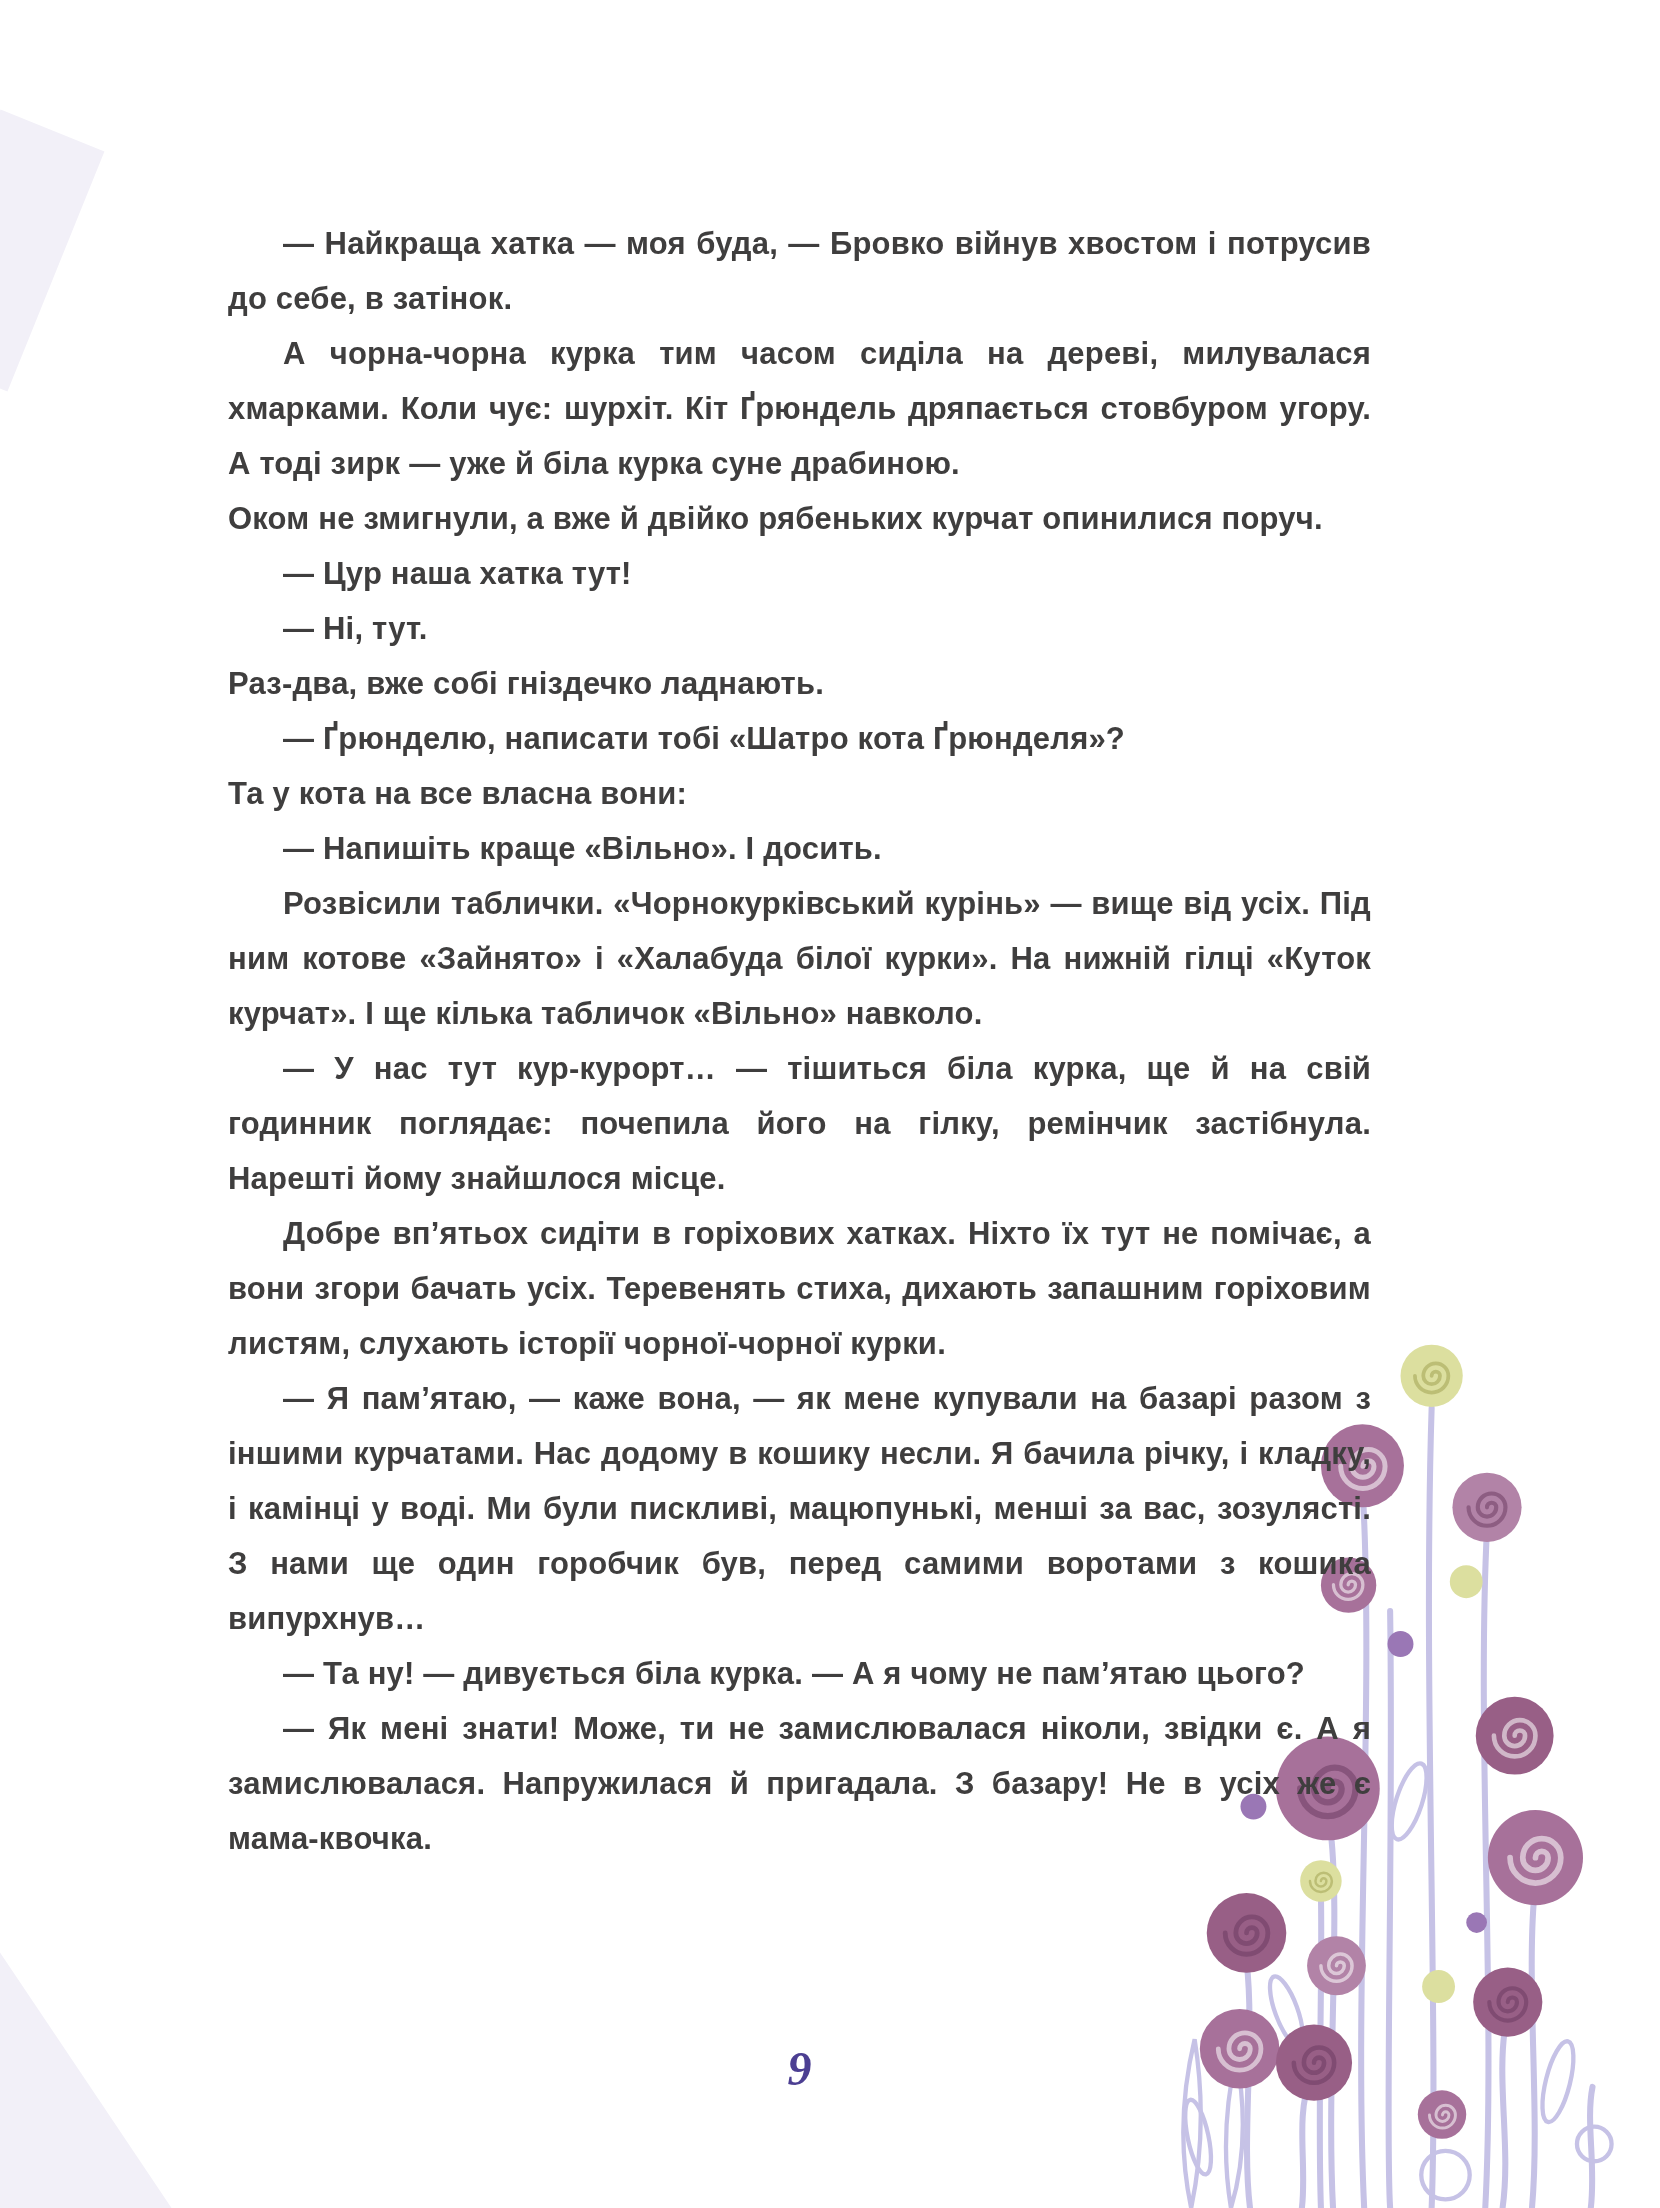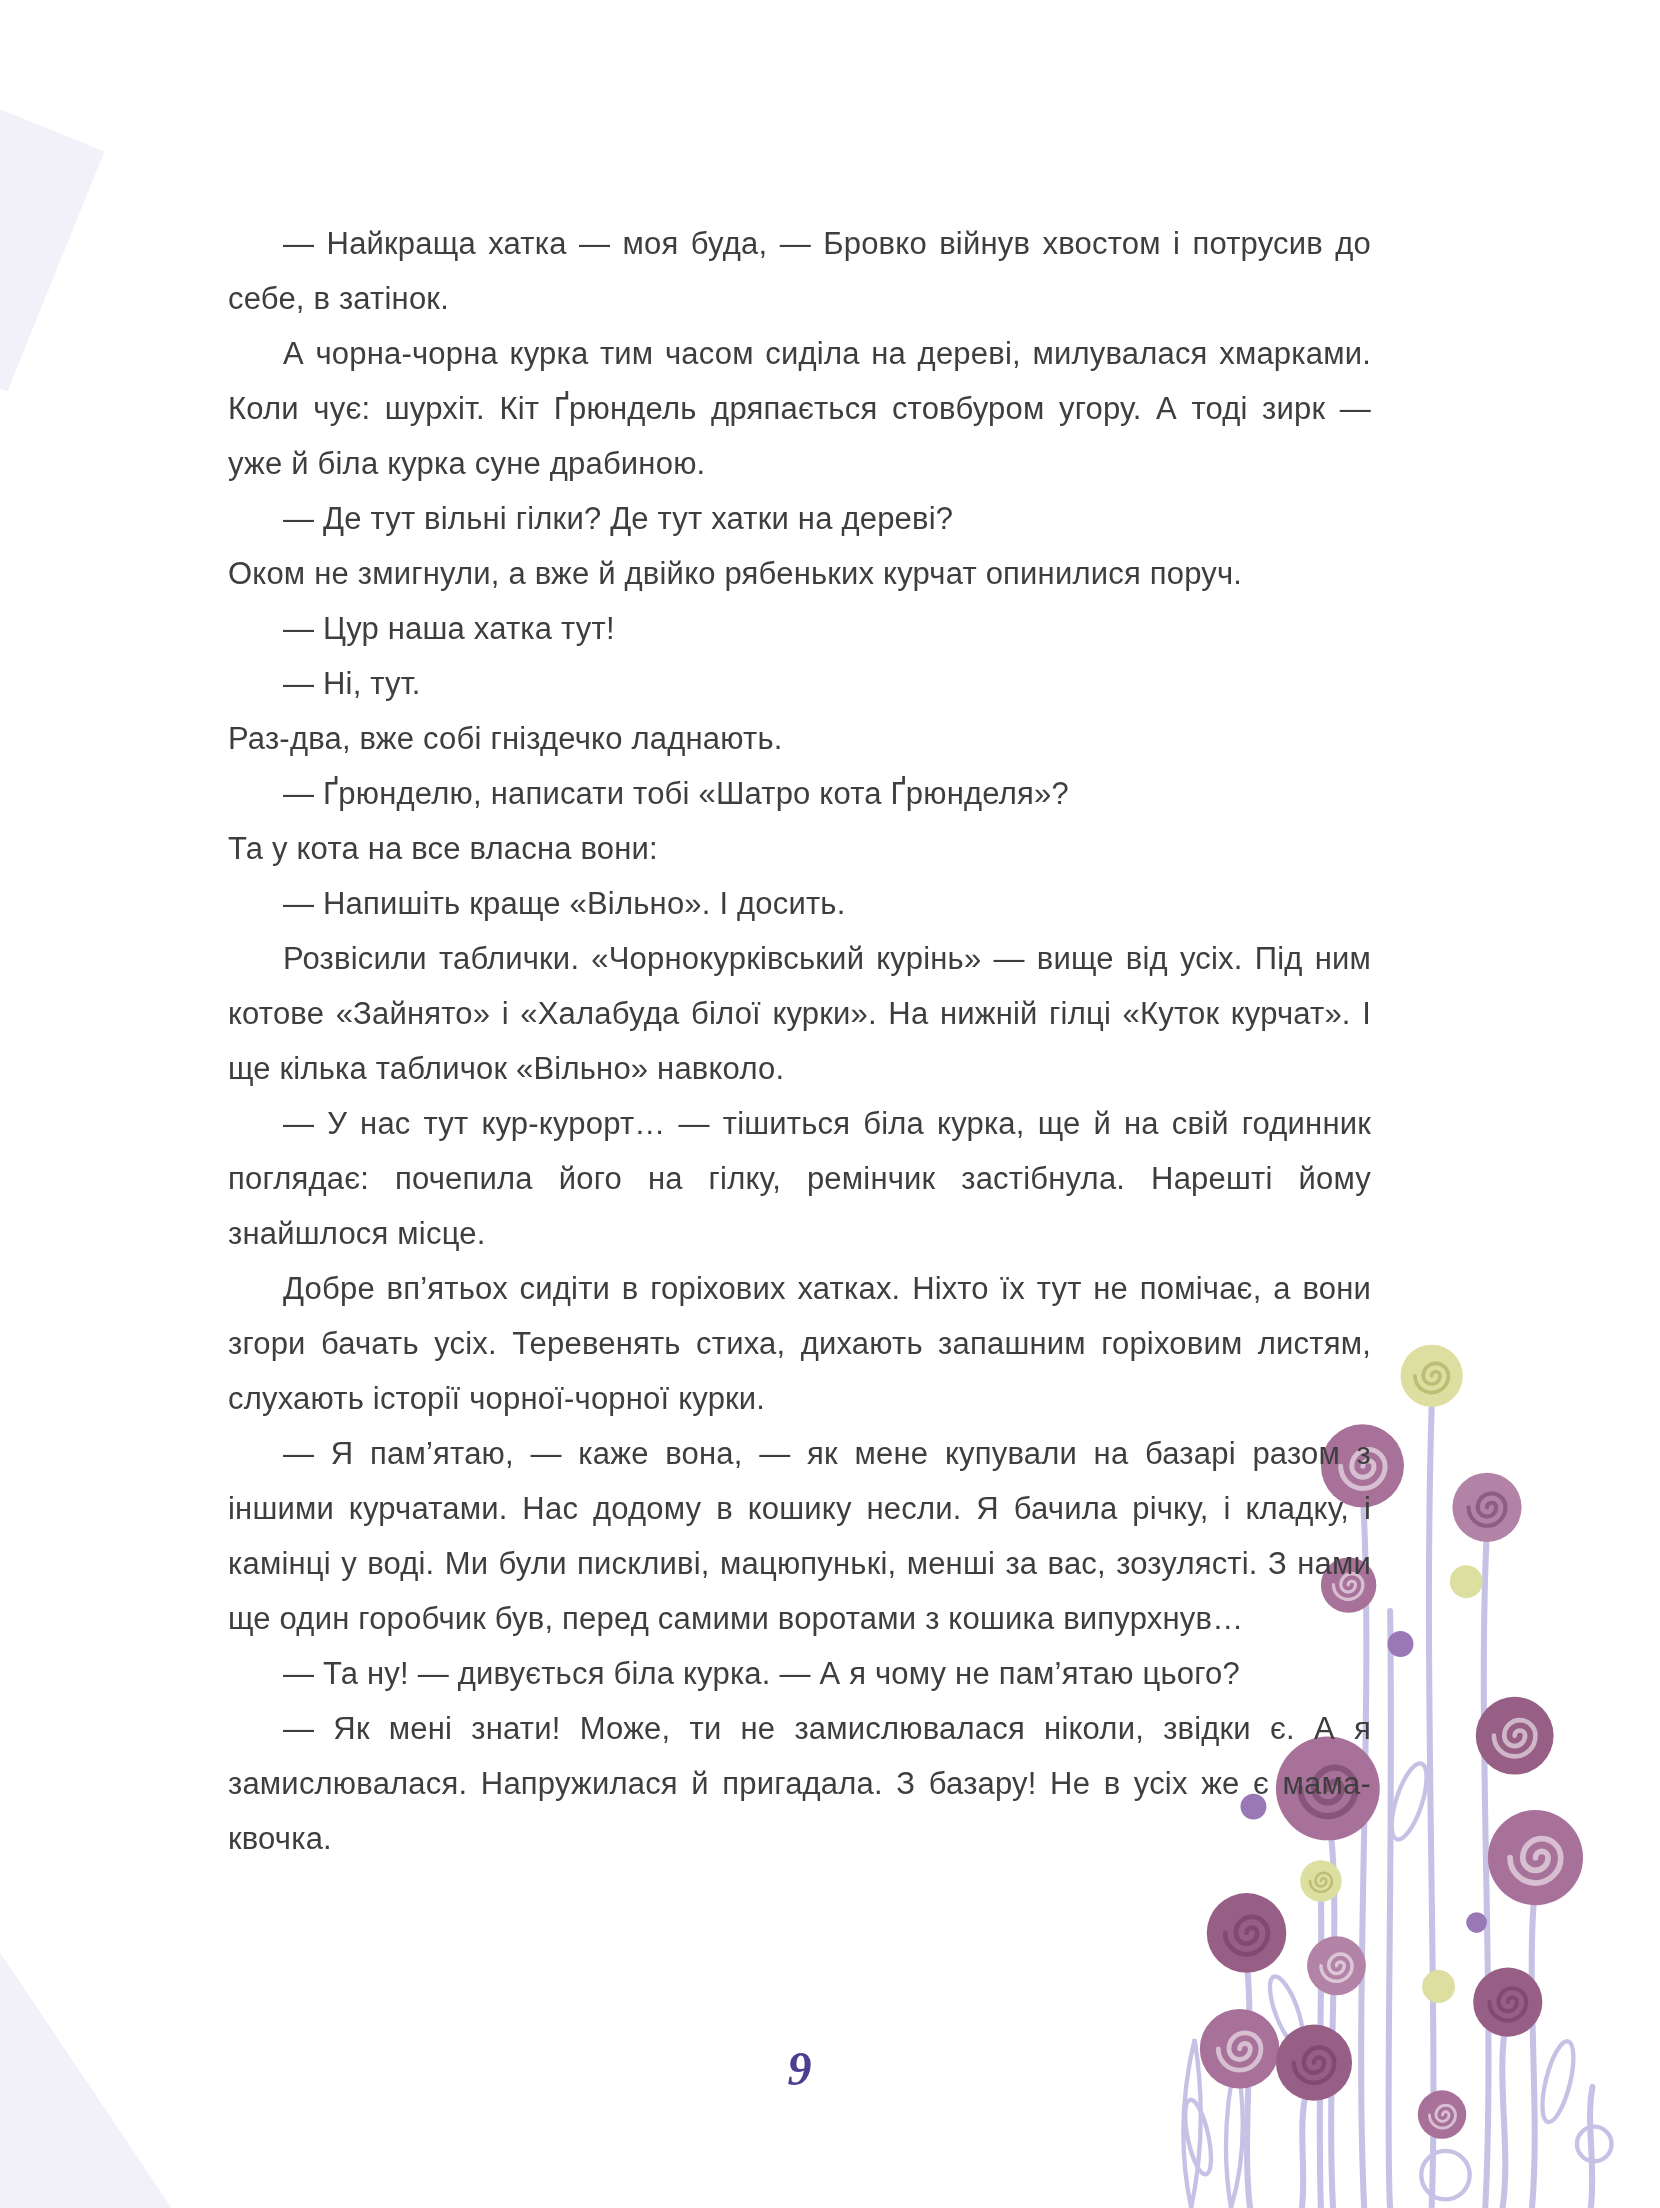--- a/index.html
+++ b/index.html
@@ -54,20 +54,21 @@
     left: 228px;
     top: 216px;
     width: 1143px;
   }
   .para {
     margin: 0;
     font-size: 31px;
     line-height: 55px;
     text-align: justify;
     letter-spacing: 0.2px;
+    font-weight: bold;
   }
   .para.indent {
     text-indent: 55px;
   }
 
   .page-number {
     position: absolute;
     left: 228px;
     top: 2041px;
     width: 1143px;
@@ -189,21 +190,20 @@
     <g>
       <circle cx="388" cy="700" r="12" fill="var(--accent-dot,#9a77b5)"></circle>
     </g>
   </g>
 </svg>
 
 <main class="text-block">
 
 <p class="para indent">— Найкраща хатка — моя буда, — Бровко війнув хвостом і потрусив до себе, в затінок.</p>
     <p class="para indent">А чорна-чорна курка тим часом сиділа на дереві, милувалася хмарками. Коли чує: шурхіт. Кіт Ґрюндель дряпається стовбуром угору. А тоді зирк — уже й біла курка суне драбиною.</p>
-    <p class="para indent">— Де тут вільні гілки? Де тут хатки на дереві?</p>
     <p class="para">Оком не змигнули, а вже й двійко рябеньких курчат опинилися поруч.</p>
     <p class="para indent">— Цур наша хатка тут!</p>
     <p class="para indent">— Ні, тут.</p>
     <p class="para">Раз-два, вже собі гніздечко ладнають.</p>
     <p class="para indent">— Ґрюнделю, написати тобі «Шатро кота Ґрюнделя»?</p>
     <p class="para">Та у кота на все власна вони:</p>
     <p class="para indent">— Напишіть краще «Вільно». І досить.</p>
     <p class="para indent">Розвісили таблички. «Чорнокурківський курінь» — вище від усіх. Під ним котове «Зайнято» і «Халабуда білої курки». На нижній гілці «Куток курчат». І ще кілька табличок «Вільно» навколо.</p>
     <p class="para indent">— У нас тут кур-курорт… — тішиться біла курка, ще й на свій годинник поглядає: почепила його на гілку, ремінчик застібнула. Нарешті йому знайшлося місце.</p>
     <p class="para indent">Добре вп’ятьох сидіти в горіхових хатках. Ніхто їх тут не помічає, а вони згори бачать усіх. Теревенять стиха, дихають запашним горіховим листям, слухають історії чорної-чорної курки.</p>

